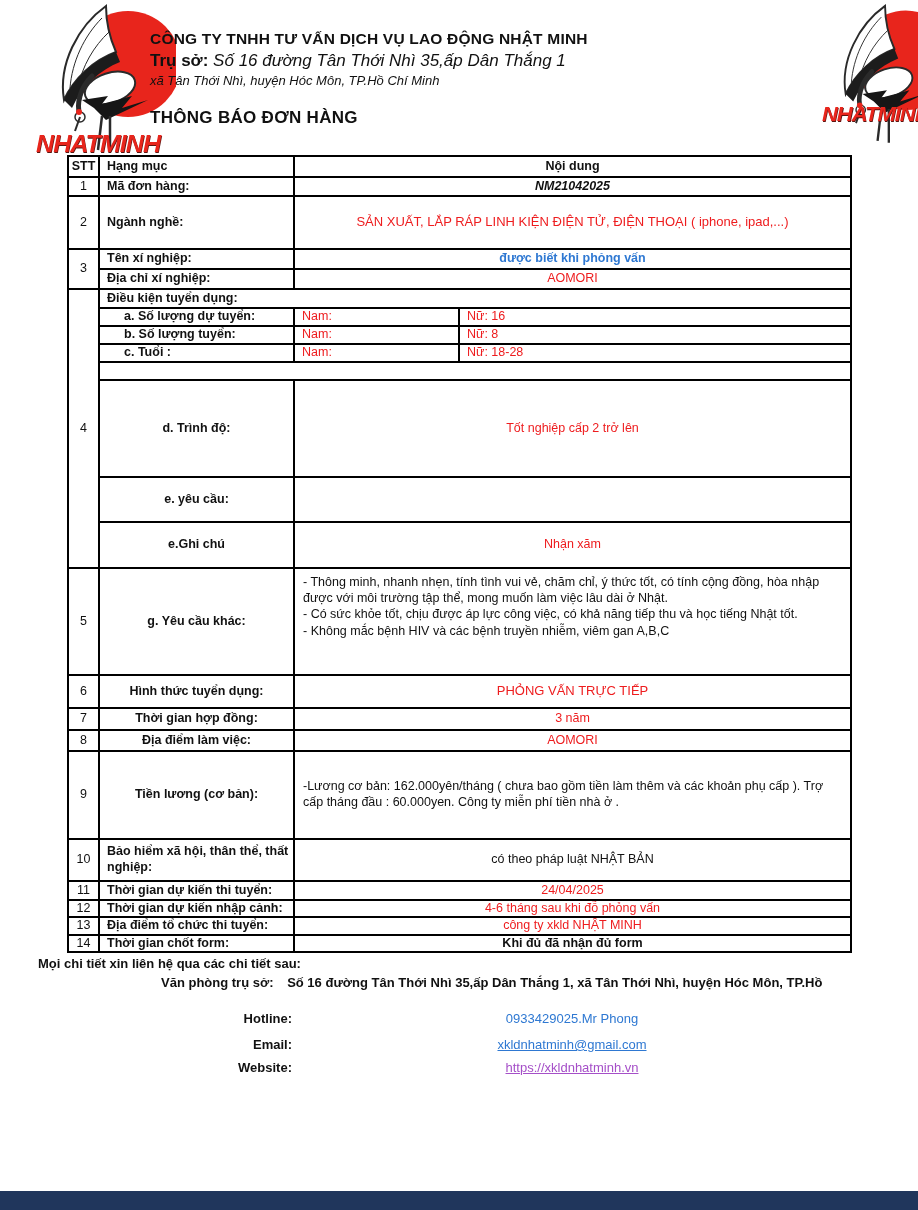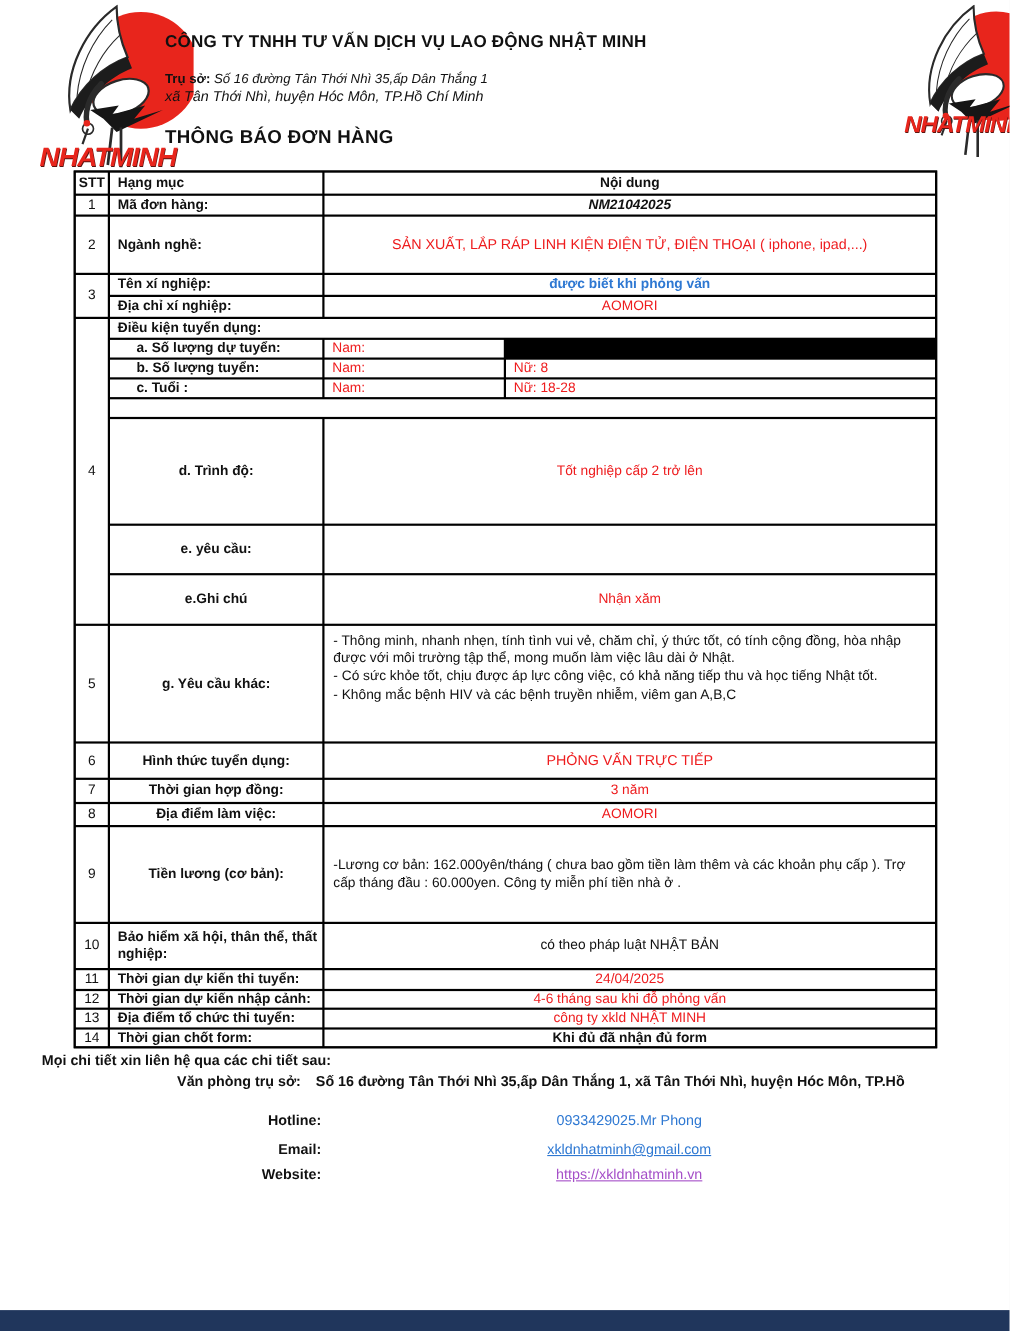--- a/index.html
+++ b/index.html
@@ -18,21 +18,21 @@
     color:var(--logo-red); letter-spacing:-1px;
     transform:scaleX(1.05); transform-origin:left;
     text-shadow:0.5px 0.5px 0 #5c1410;
     white-space:nowrap;
   }
   #logo-left .brand-text { left:30px; bottom:6px; font-size:24px; }
   #logo-right .brand-text { left:36px; top:98px; font-size:21px; }
   
   #header-block { position:absolute; left:150px; top:30px; width:640px; }
   .company-name { font-size:15.5px; font-weight:bold; letter-spacing:0.2px; }
-  .addr-line { font-size:12px; margin-top:16px; }
+  .addr-line { font-size:17px; margin-top:3px; }
   .addr-line .lbl { font-weight:bold; }
   .addr-line .val { font-style:italic; }
   .addr-line2 { font-style:italic; font-size:13px; margin-top:2px; }
   .doc-title { font-size:17px; font-weight:bold; margin-top:20px; letter-spacing:0.3px; }
   
   #order-table {
     position:absolute; left:67px; top:155px;
     display:grid;
     grid-template-columns:29px 193px 163px 390px;
     grid-template-rows:19px 17px 51px 18px 18px 17px 16px 16px 16px 16px 95px 43px 44px 105px 31px 20px 19px 86px 40px 17px 15px 16px 15px;
@@ -131,20 +131,21 @@
     <div class="c left b" style="grid-area:4/2">Tên xí nghiệp:</div>
     <div class="c center blue" style="grid-area:4/3/5/5">được biết khi phỏng vấn</div>
     <div class="c left b" style="grid-area:5/2">Địa chỉ xí nghiệp:</div>
     <div class="c center red" style="grid-area:5/3/6/5">AOMORI</div>
 
     <div class="c center" style="grid-area:6/1/14/2">4</div>
     <div class="c left b" style="grid-area:6/2/7/5">Điều kiện tuyển dụng:</div>
 
     <div class="c indent b" style="grid-area:7/2">a. Số lượng dự tuyển:</div>
     <div class="c left red" style="grid-area:7/3">Nam:</div>
+    <div class="c left red" style="grid-area:7/4">Nữ: 16</div>
 
     <div class="c indent b" style="grid-area:8/2">b. Số lượng tuyển:</div>
     <div class="c left red" style="grid-area:8/3">Nam:</div>
     <div class="c left red" style="grid-area:8/4">Nữ: 8</div>
 
     <div class="c indent b" style="grid-area:9/2">c. Tuổi :</div>
     <div class="c left red" style="grid-area:9/3">Nam:</div>
     <div class="c left red" style="grid-area:9/4">Nữ: 18-28</div>
 
     <div class="c" style="grid-area:10/2/11/5"></div>

